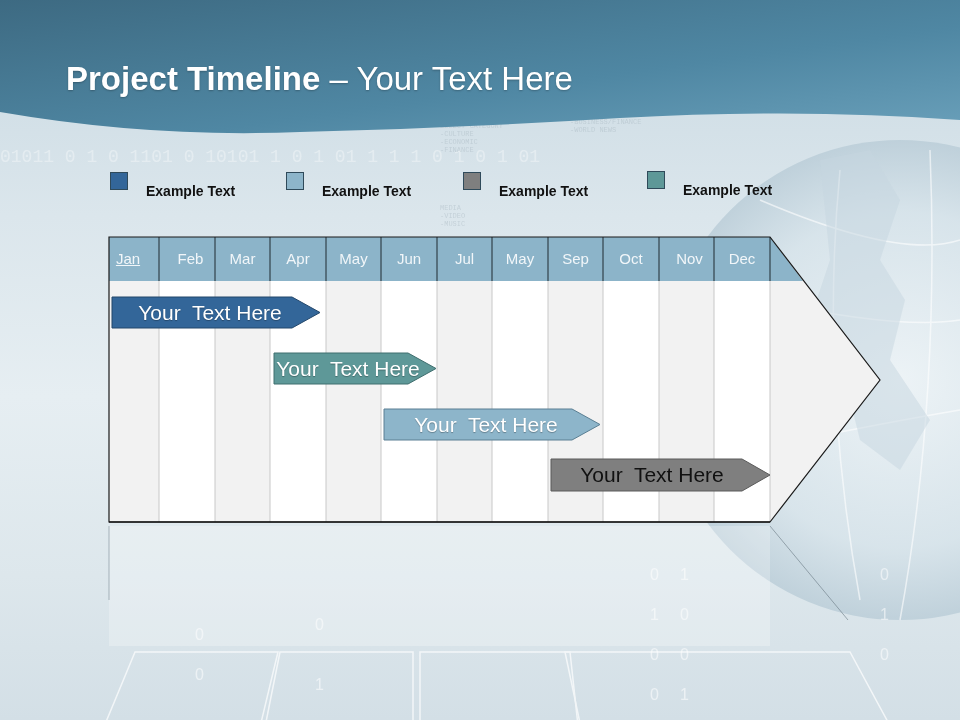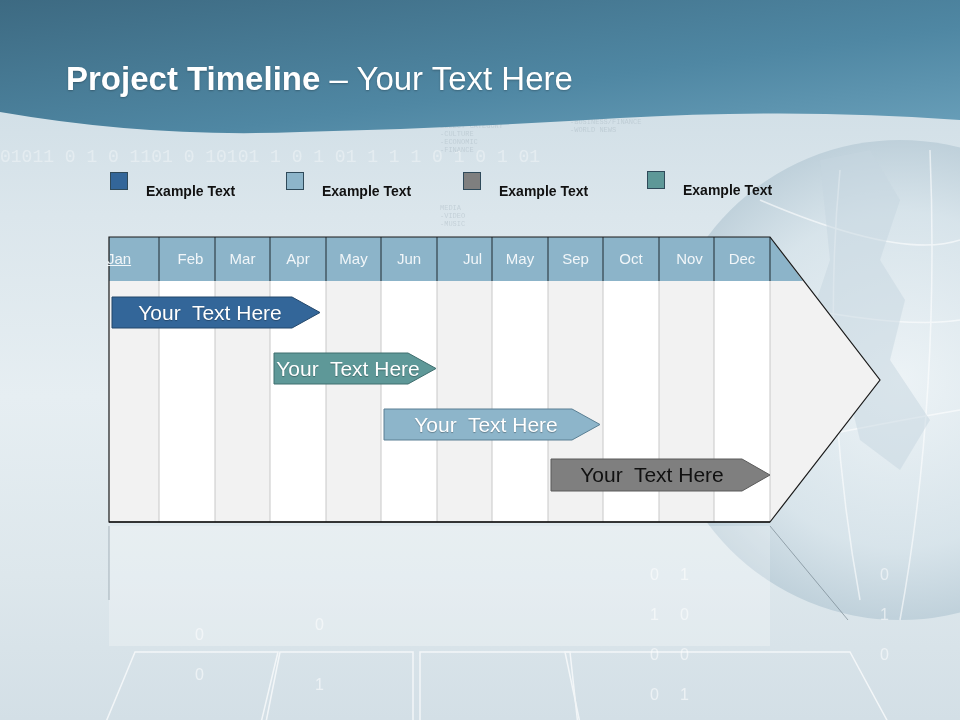--- a/index.html
+++ b/index.html
@@ -162,27 +162,27 @@
 
   <path d="M109 237 L770 237 L880 380 L770 522 L109 522 Z" fill="none" stroke="#1a1a1a" stroke-width="1.2"></path>
   <line x1="109" y1="522" x2="770" y2="522" stroke="#1a1a1a" stroke-width="1.5"></line>
 
   <path d="M112 297 L292 297 L320 312.5 L292 328 L112 328 Z" fill="#336699" stroke="#23476b" stroke-width="1"></path>
   <path d="M274 353 L408 353 L436 368.5 L408 384 L274 384 Z" fill="#5e9898" stroke="#3f6e6e" stroke-width="1"></path>
   <path d="M384 409 L572 409 L600 424.5 L572 440 L384 440 Z" fill="#8db5ca" stroke="#5a7f93" stroke-width="1"></path>
   <path d="M551 459 L742 459 L770 475 L742 491 L551 491 Z" fill="#7f7f7f" stroke="#5a5a5a" stroke-width="1"></path>
 </svg>
 
-<div class="month" style="left:100px;width:38px;text-decoration:underline;">Jan</div>
+<div class="month" style="left:109px;width:38px;text-decoration:underline;">Jan</div>
 <div class="month" style="left:159px;width:63px;">Feb</div>
 <div class="month" style="left:215px;width:55px;border-radius:15px;">Mar</div>
 <div class="month" style="left:270px;width:56px;">Apr</div>
 <div class="month" style="left:326px;width:55px;">May</div>
 <div class="month" style="left:381px;width:56px;">Jun</div>
-<div class="month" style="left:437px;width:55px;padding-left:8px;">Jul</div>
+<div class="month" style="left:437px;width:55px;">Jul</div>
 <div class="month" style="left:492px;width:56px;">May</div>
 <div class="month" style="left:548px;width:55px;">Sep</div>
 <div class="month" style="left:603px;width:56px;">Oct</div>
 <div class="month" style="left:672px;width:35px;">Nov</div>
 <div class="month" style="left:714px;width:56px;">Dec</div>
 
 <div class="bar-label" style="left:112px;top:297px;width:196px;color:#ffffff;text-shadow:0 1px 1px rgba(0,0,0,0.3);white-space:pre;">Your  Text Here</div>
 <div class="bar-label" style="left:274px;top:353px;width:148px;color:#ffffff;text-shadow:0 1px 1px rgba(0,0,0,0.3);white-space:pre;">Your  Text Here</div>
 <div class="bar-label" style="left:384px;top:409px;width:204px;color:#ffffff;text-shadow:0 1px 1px rgba(0,0,0,0.3);white-space:pre;">Your  Text Here</div>
 <div class="bar-label" style="left:551px;top:459px;width:202px;color:#111111;white-space:pre;">Your  Text Here</div>

